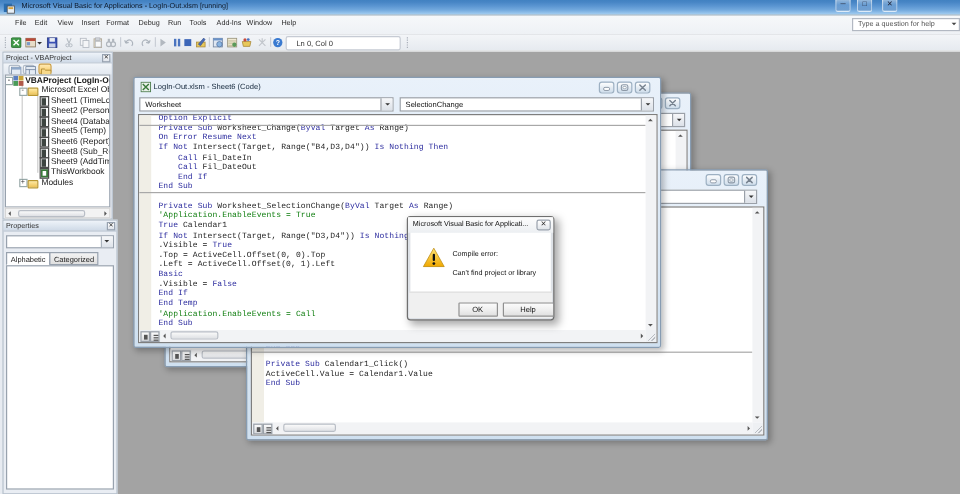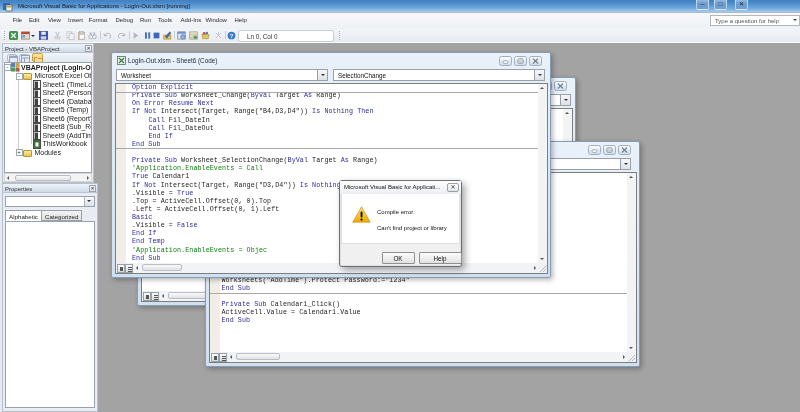--- a/index.html
+++ b/index.html
@@ -373,21 +373,21 @@
           <b></b>
         </div>
         <div class="vb1" style="left:9px">
           <i></i>
         </div>
       </div>
     <div class="gripc"></div>
   </div>
 </div>
 
-<div class="cw" style="left:111px;top:52px;width:440px;height:226px">
+<div class="cw" style="left:111px;top:64px;width:440px;height:226px">
   <svg class="cwico" width="9" height="9" viewBox="0 0 9 9">
       <rect x="0.5" y="0.5" width="8" height="8" fill="#e8f0e8" stroke="#4a7a4a" stroke-width="0.8"></rect>
       <path d="M2 2 L7 7 M7 2 L2 7" stroke="#3a7a3a" stroke-width="1.2"></path>
     </svg>
   <div class="cwt" style="left:16px">LogIn-Out.xlsm - Sheet6 (Code)</div>
   <div class="wbtn" style="right:38px">
       <svg width="11" height="8" style="position:absolute;left:0;top:0">
         <rect x="3" y="3.8" width="5" height="2.6" rx="1.2" fill="#fdfdfd" stroke="#8c98a6" stroke-width="0.8"></rect>
       </svg>
     </div>
@@ -409,31 +409,31 @@
     <div class="codepre" style="left:16px;top:-1px;line-height:8.13px"><span class="k">Option Explicit</span>
 <span class="k">Private Sub</span> Worksheet_Change(<span class="k">ByVal</span> Target <span class="k">As</span> Range)
 <span class="k">On Error Resume Next</span>
 <span class="k">If Not</span> Intersect(Target, Range("B4,D3,D4")) <span class="k">Is Nothing Then</span>
     <span class="k">Call</span> Fil_DateIn
     <span class="k">Call</span> Fil_DateOut
     <span class="k">End If</span>
 <span class="k">End Sub</span>
 
 <span class="k">Private Sub</span> Worksheet_SelectionChange(<span class="k">ByVal</span> Target <span class="k">As</span> Range)
-<span class="c">'Application.EnableEvents = Call</span>
+<span class="c">'Application.EnableEvents = True</span>
 <span class="k">True</span> Calendar1
 <span class="k">If Not</span> Intersect(Target, Range("D3,D4")) <span class="k">Is Nothing Then</span>
 .Visible = <span class="k">True</span>
 .Top = ActiveCell.Offset(0, 0).Top
 .Left = ActiveCell.Offset(0, 1).Left
 <span class="k">Basic</span>
 .Visible = <span class="k">False</span>
 <span class="k">End If</span>
 <span class="k">End Temp</span>
-<span class="c">'Application.EnableEvents = Objec</span>
+<span class="c">'Application.EnableEvents = Call</span>
 <span class="k">End Sub</span></div>
     <div class="divd" style="left:0;right:9px;top:7.5px"></div>
     <div class="divd" style="left:0;right:9px;top:64px"></div>
     <div class="vsb">
         <div class="tri" style="left:2px;top:3px;border-bottom-color:#555;border-top-width:0"></div>
         <div class="tri" style="left:2px;bottom:3px;border-top-color:#555;border-bottom-width:0"></div>
       </div>
     <div class="hsb">
         <div class="tri" style="left:2px;top:3px;border-right-color:#555;border-left-width:0"></div>
         <div class="thumb" style="left:8px;top:0.5px;width:40px;height:7px"></div>

